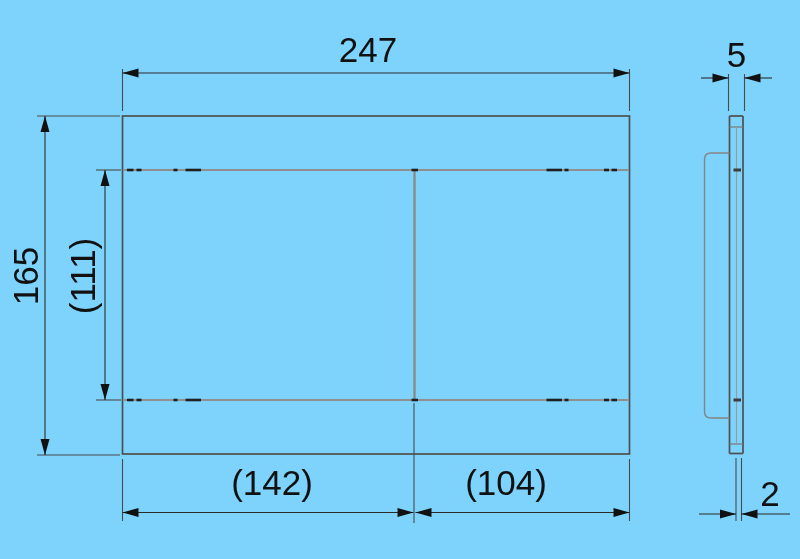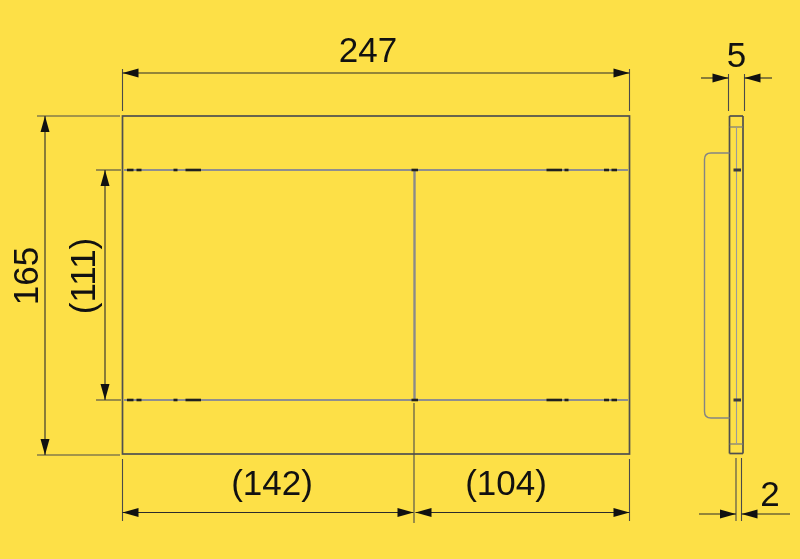--- a/index.html
+++ b/index.html
@@ -1,16 +1,16 @@
 <!DOCTYPE html>
 <html><head>
 <meta charset="utf-8">
 <style>
   html,body{margin:0;padding:0;background:#ffffff;}
-  .stage{position:relative;width:800px;height:559px;background:#fde047;overflow:hidden;}
+  .stage{position:relative;width:800px;height:559px;background:#7dd3fc;overflow:hidden;}
   svg{display:block;}
   .outline{stroke:#4f4f4f;stroke-width:1.7;fill:none;}
   .btnline{stroke:#8f8f8f;stroke-width:1.9;fill:none;}
   .divider{stroke:#8a8a8a;stroke-width:2.4;fill:none;}
   .mark{stroke:#1f1f1f;stroke-width:2.6;fill:none;}
   .dim{stroke:#2b2b2b;stroke-width:1.1;fill:none;}
   .ext{stroke:#4a4a4a;stroke-width:1.1;fill:none;}
   .arrow{fill:#111111;stroke:none;}
   .thin{stroke:#9a9a9a;stroke-width:1.1;fill:none;}
   .tick{stroke:#7a7a7a;stroke-width:1.2;fill:none;}

